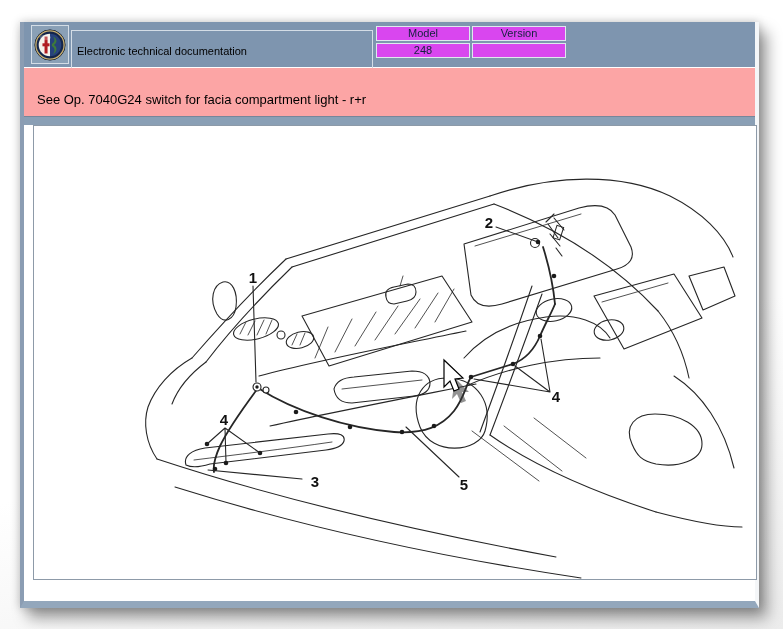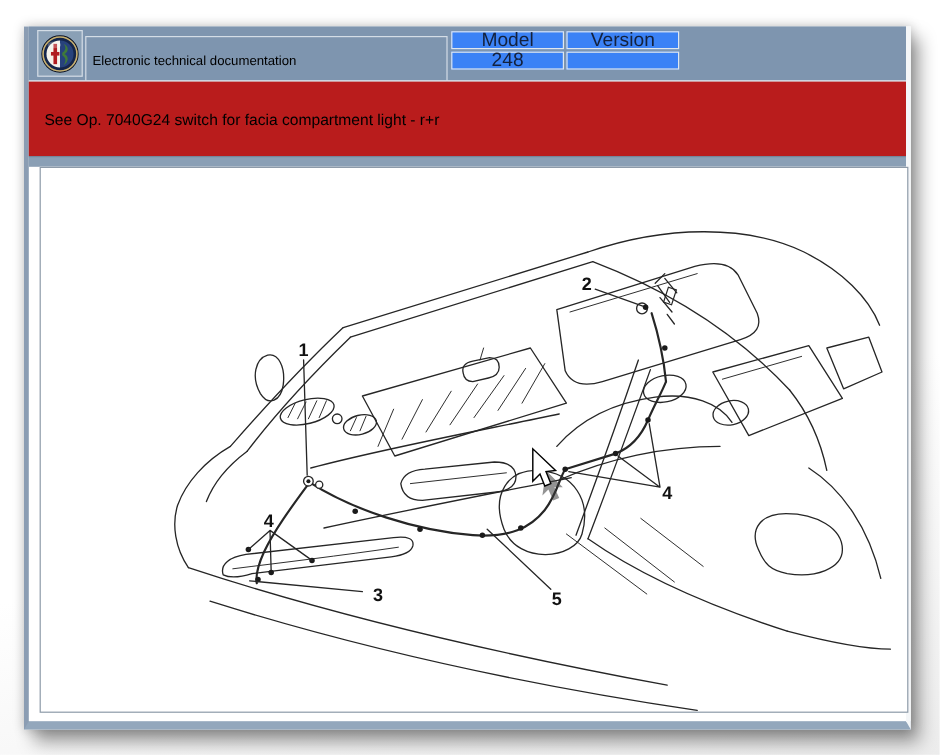--- a/index.html
+++ b/index.html
@@ -33,26 +33,26 @@
     position:absolute;left:47px;top:8px;width:302px;height:42px;
     border:1px solid #d4dde6;box-sizing:border-box;
     display:flex;align-items:center;padding-left:5px;
     font-size:11px;color:#000;
   }
   .mv-table{
     position:absolute;left:352px;top:4px;width:191px;
     display:grid;grid-template-columns:94px 94px;grid-auto-rows:15px;gap:2px;
   }
   .mv-cell{
-    background:#3b82f6;border:1px solid #dfe7ef;box-sizing:border-box;
-    font-size:16px;color:#13213d;display:flex;align-items:center;justify-content:center;
+    background:#d946ef;border:1px solid #dfe7ef;box-sizing:border-box;
+    font-size:11px;color:#13213d;display:flex;align-items:center;justify-content:center;
     line-height:1;
   }
   .title-area{
-    height:62px;background:#b91c1c;position:relative;
+    height:48px;background:#fca5a5;position:relative;
   }
   .doc-title{
     position:absolute;left:13px;top:24px;font-size:13px;color:#000;
   }
   .mid-band{height:9px;background:#8a9fb5;border-top:1px solid #76869a;box-sizing:border-box;}
   .panel{
     margin-left:9px;margin-top:0;width:722px;height:453px;
     background:#ffffff;border:1px solid #8d9aa8;box-sizing:content-box;
   }
   .panel svg{display:block;}

